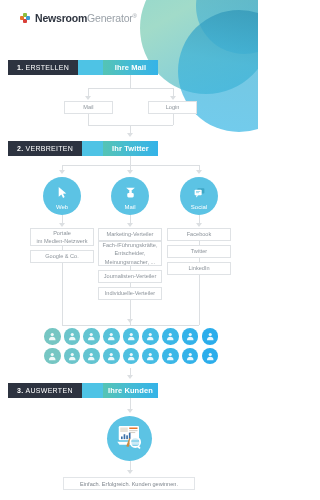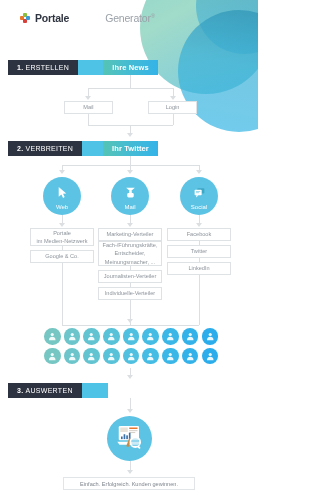--- a/index.html
+++ b/index.html
@@ -37,21 +37,21 @@
   
   #logo { position:absolute; left:20px; top:12px; display:flex; align-items:center; gap:4px; }
   #logo-mark { width:11px; height:11px; position:relative; flex:none; }
   #logo-mark i { position:absolute; width:4px; height:4px; border-radius:1px; }
   #logo-mark i:nth-child(1){ left:0; top:3px; background:#e8762c; }
   #logo-mark i:nth-child(2){ left:3px; top:0; background:#8dbf3f; }
   #logo-mark i:nth-child(3){ left:3px; top:6px; background:#d9403a; }
   #logo-mark i:nth-child(4){ left:6px; top:3px; background:#3c9bd6; }
   #logo-text { font-size:10.5px; letter-spacing:-.2px; white-space:nowrap; }
   #logo-text .t1 { color:#2f3540; font-weight:bold; }
-  #logo-text .t2 { color:#9aa1a8;margin-left:36px; }
+  #logo-text .t2 { color:#9aa1a8; }
   #logo-text .t3 { color:#9aa1a8; font-size:6px; vertical-align:super; }
 
   
   .step-bar { position:absolute; left:8px; display:flex; height:15px; }
   .step-bar .lab {
     background:#2d3340; color:#ffffff;
     font-size:7px; letter-spacing:.3px;
     display:flex; align-items:center; padding:0 9px;
     white-space:nowrap;
   }
@@ -126,33 +126,33 @@
 <div class="canvas">
 
   <div id="logo">
     <span id="logo-mark">
       <i></i>
         <i></i>
         <i></i>
         <i></i>
     </span>
     <span id="logo-text">
-      <span class="t1">Portale</span><span class="t2">Generator</span><span class="t3">®</span>
+      <span class="t1">Newsroom</span><span class="t2">Generator</span><span class="t3">®</span>
     </span>
   </div>
 
   <div class="step-bar" style="top:60px">
     <div class="lab">
       <b>1.</b>
         <span class="w">ERSTELLEN</span>
     </div>
     <div class="blk"></div>
   </div>
 
-  <div class="pill" style="left:103px; top:60px; width:55px;">Ihre News</div>
+  <div class="pill" style="left:103px; top:60px; width:55px;">Ihre Mail</div>
 
   <div class="ln v" style="left:130px; top:75px; height:13px;"></div>
   <div class="ln h" style="left:88px; top:88px; width:85px;"></div>
   <div class="ln v" style="left:88px; top:88px; height:9px;"></div>
   <div class="ln v" style="left:173px; top:88px; height:9px;"></div>
   <div class="arw" style="left:85px; top:96px;"></div>
   <div class="arw" style="left:170px; top:96px;"></div>
 
   <div class="obox" style="left:64px; top:101px; width:49px; height:13px;">Mail</div>
   <div class="obox" style="left:148px; top:101px; width:49px; height:13px;">Login</div>
@@ -368,20 +368,21 @@
   <div class="arw" style="left:127px; top:375px;"></div>
 
   <div class="step-bar" style="top:383px">
     <div class="lab">
       <b>3.</b>
         <span class="w">AUSWERTEN</span>
     </div>
     <div class="blk"></div>
   </div>
 
+  <div class="pill" style="left:103px; top:383px; width:55px;">Ihre Kunden</div>
 
   <div class="ln v" style="left:130px; top:398px; height:12px;"></div>
   <div class="arw" style="left:127px; top:409px;"></div>
 
   <div id="analytics">
     <svg width="30" height="30" viewBox="0 0 40 40" style="position:absolute;left:8px;top:7px;">
       <rect x="5" y="4" width="27" height="19" rx="1.5" fill="#ffffff"></rect>
       <rect x="7" y="6" width="10" height="6" fill="#e8e2d8"></rect>
       <rect x="19" y="6" width="11" height="2" fill="#e8762c"></rect>
       <rect x="19" y="9.5" width="11" height="1.4" fill="#d5d0c8"></rect>

